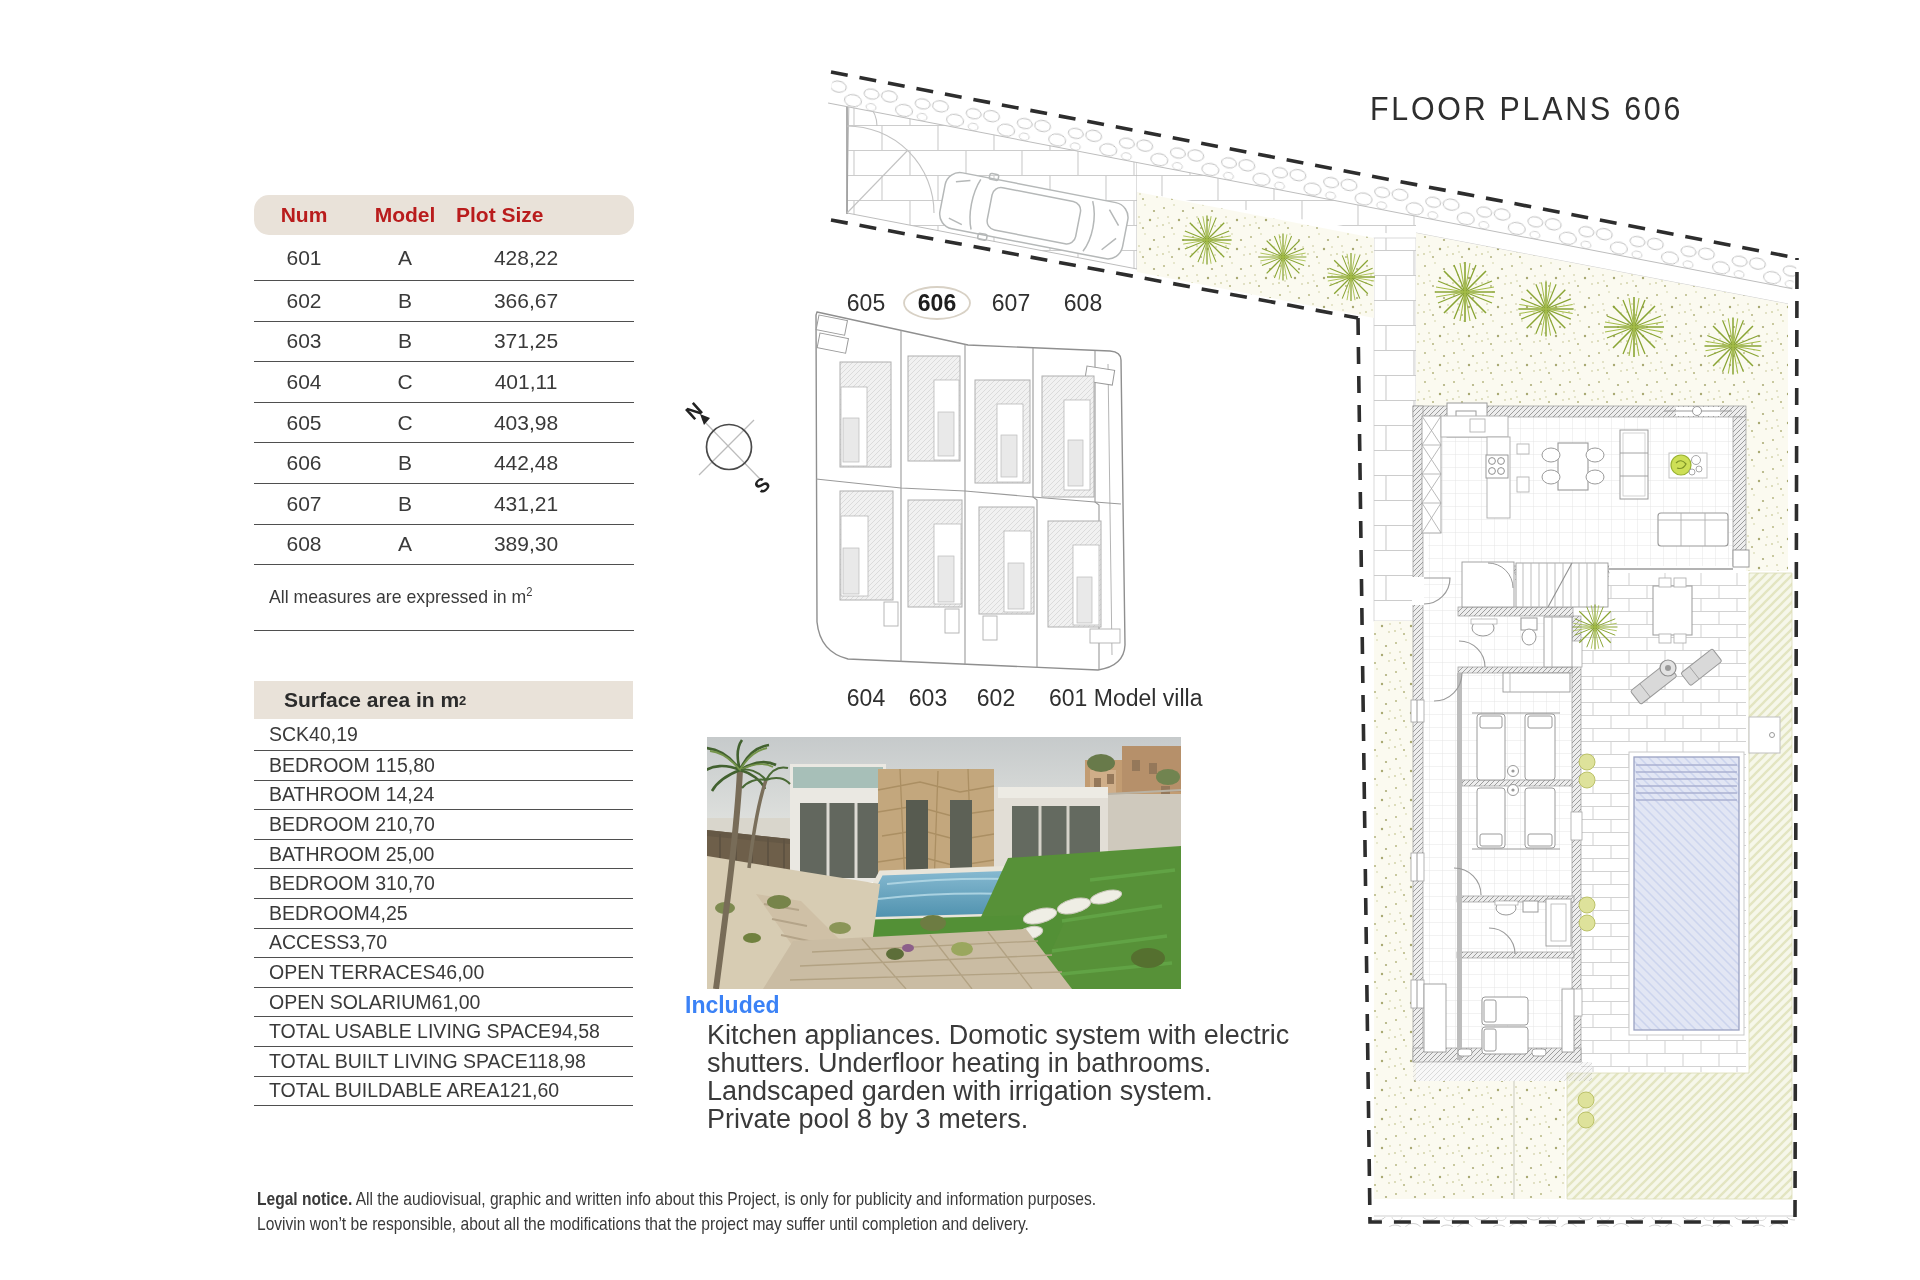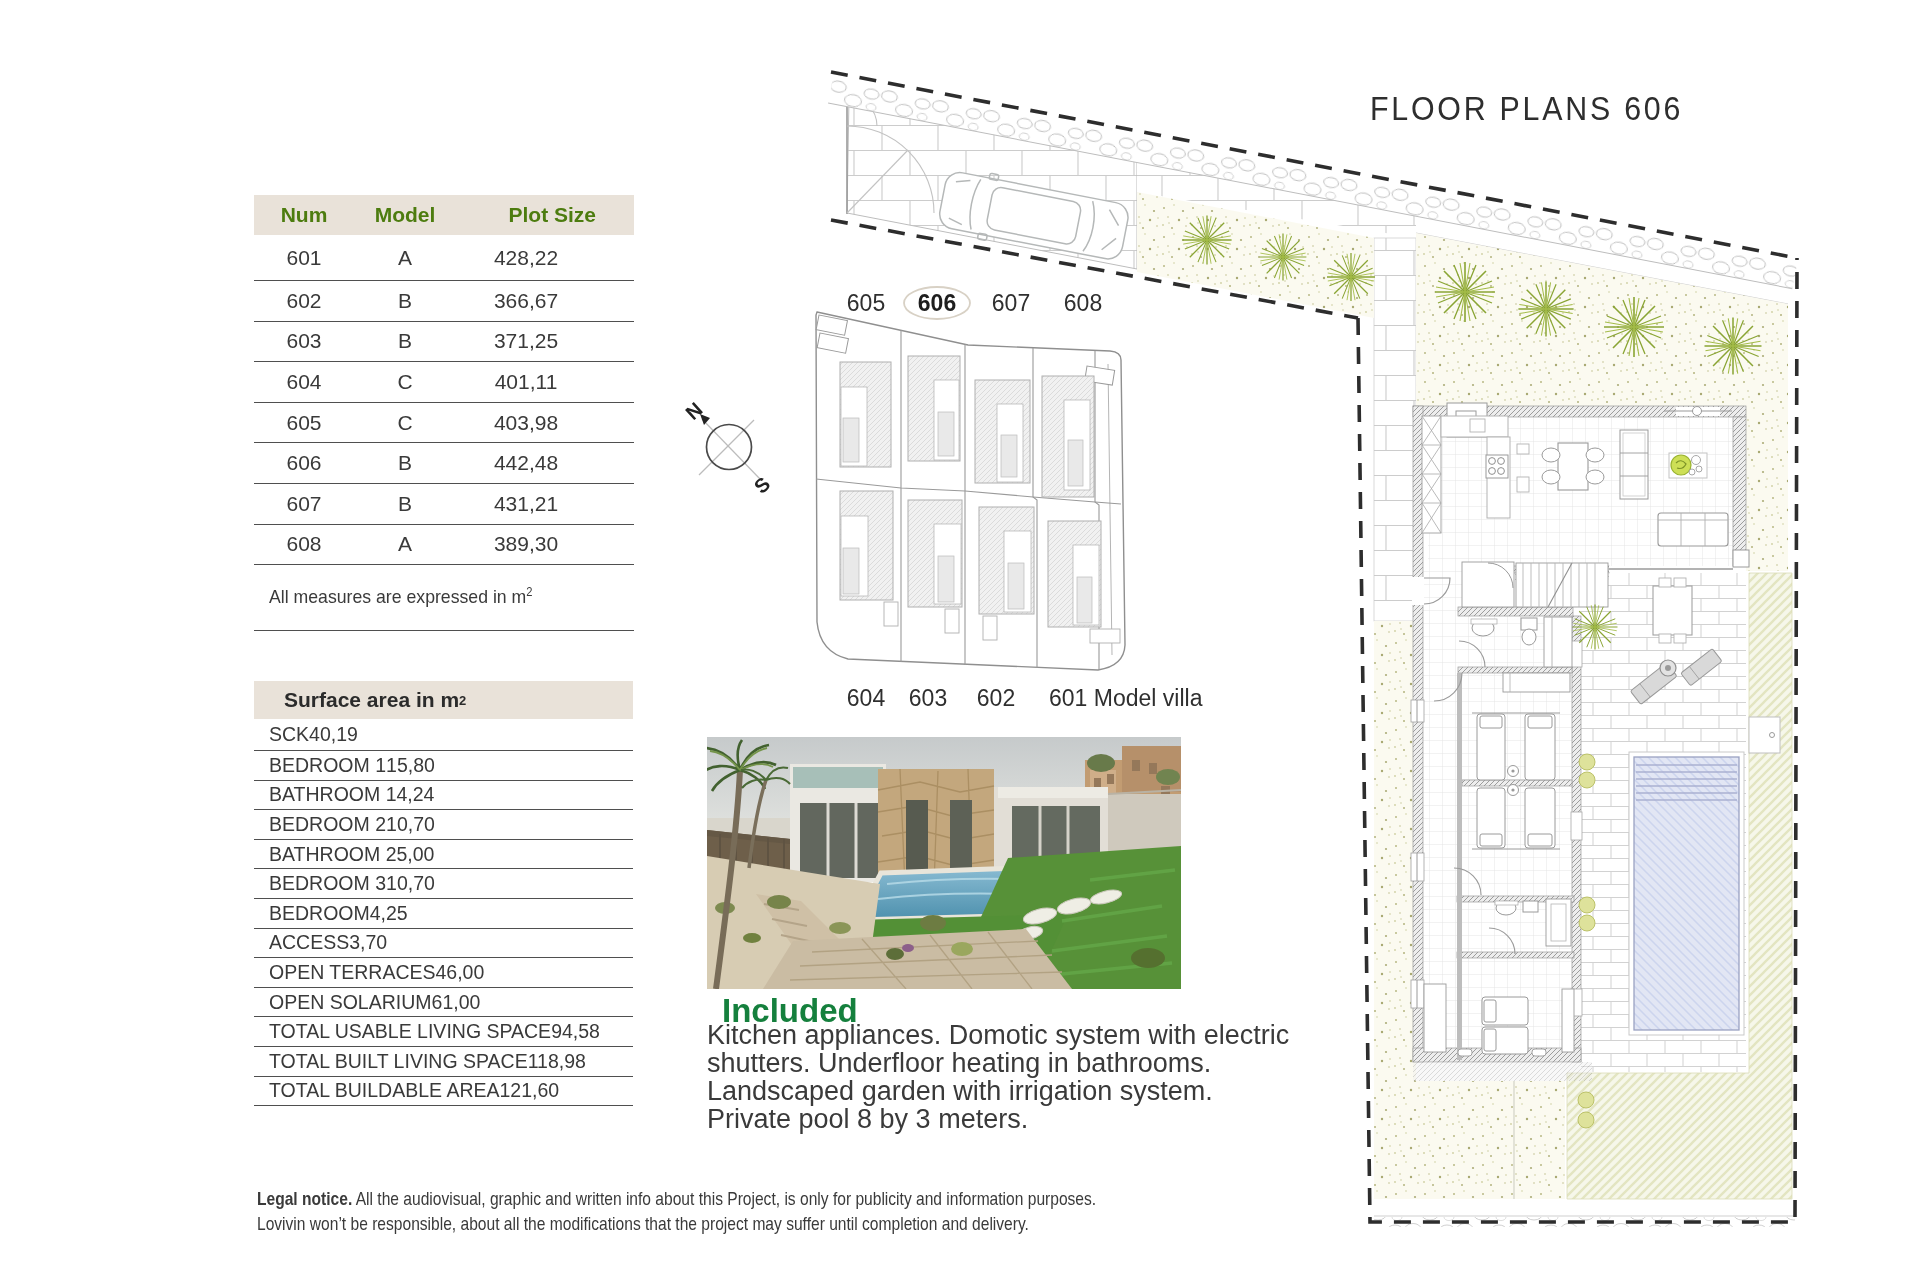--- a/index.html
+++ b/index.html
@@ -13,24 +13,24 @@
   .t2row{display:flex;height:28.6px;border-bottom:1px solid #4f4f4f;align-items:center;font-size:19.5px;color:#3a3a3a;justify-content:flex-start;padding:0 20px 0 15px;}
   .t2row:nth-child(2){height:31px !important;}
 </style>
 </head>
 <body>
 
 <div class="abs" style="left:1370px;top:90px;font-size:33px;letter-spacing:3px;color:#2e2e2e;transform:scaleX(0.92);transform-origin:left top;white-space:nowrap;">FLOOR PLANS 606</div>
 
 <div class="abs" style="left:254px;top:195px;width:380px;">
 
-  <div style="display:flex;height:40px;background:#e9e2d9;align-items:center;font-weight:bold;font-size:21px;color:#4d7c0f;">
+  <div style="display:flex;height:40px;background:#e9e2d9;align-items:center;font-weight:bold;font-size:21px;color:#b91c1c;border-radius:15px;">
     <span style="width:100px;text-align:center;">Num</span>
       <span style="width:102px;text-align:center;">Model</span>
-      <span style="width:140px;text-align:right;">Plot Size</span>
+      <span style="width:140px;text-align:left;">Plot Size</span>
   </div>
 
   <div class="t1row">
       <span>601</span>
       <span>A</span>
       <span>428,22</span>
     </div>
   <div class="t1row">
       <span>602</span>
       <span>B</span>
@@ -122,21 +122,21 @@
   <div class="t2row">
       <span>TOTAL BUILT LIVING SPACE</span>
       <span>118,98</span>
     </div>
   <div class="t2row">
       <span>TOTAL BUILDABLE AREA</span>
       <span>121,60</span>
     </div>
 </div>
 
-<div class="abs" style="left:722px;top:992px;font-size:33px;font-weight:bold;color:#15803d;">Included</div>
+<div class="abs" style="left:685px;top:992px;font-size:23px;font-weight:bold;color:#3b82f6;">Included</div>
 
 <div class="abs" style="left:707px;top:1021px;font-size:27px;line-height:28px;color:#3a3a3a;">Kitchen appliances. Domotic system with electric<br>shutters. Underfloor heating in bathrooms.<br>Landscaped garden with irrigation system.<br>Private pool 8 by 3 meters.</div>
 
 <div class="abs" style="left:257px;top:1187px;font-size:19px;line-height:24.5px;color:#3a3a3a;transform:scaleX(0.82);transform-origin:left top;white-space:nowrap;"><b>Legal notice.</b> All the audiovisual, graphic and written info about this Project, is only for publicity and information purposes.<br>Lovivin won’t be responsible, about all the modifications that the project may suffer until completion and delivery.</div>
 
 <svg class="abs" style="left:0;top:0;" width="1920" height="1280" viewBox="0 0 1920 1280" xmlns="http://www.w3.org/2000/svg">
 <defs>
   <pattern id="grav" width="29" height="29" patternUnits="userSpaceOnUse">
     <rect width="29" height="29" fill="#fbfaf0"></rect>
     <circle cx="4" cy="5" r="1" fill="#b9b985"></circle>

